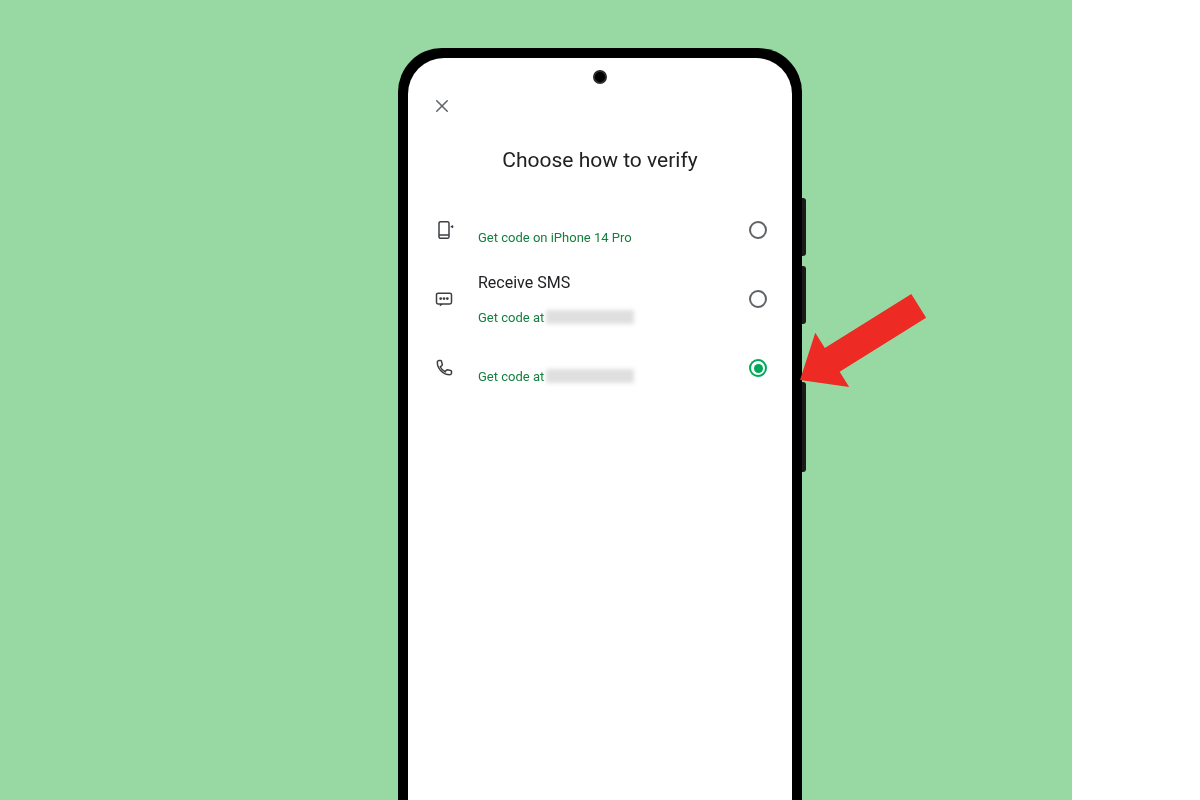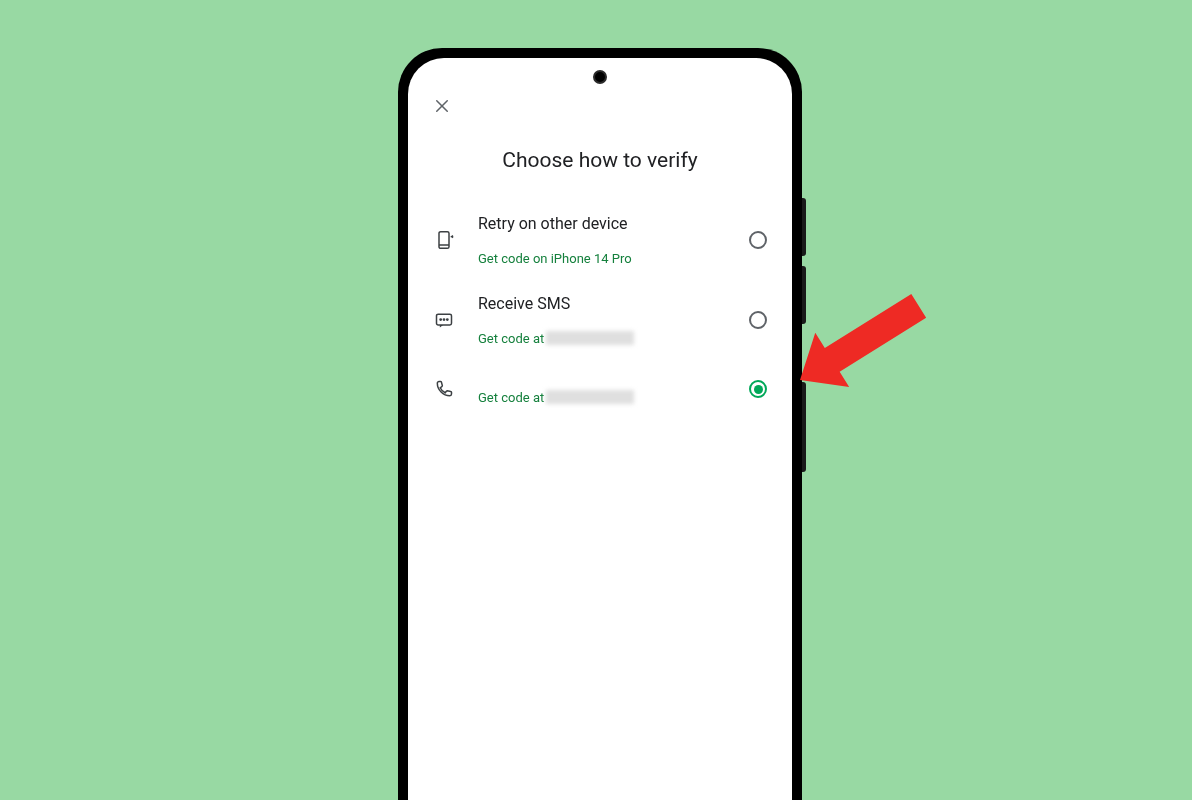--- a/index.html
+++ b/index.html
@@ -3,21 +3,21 @@
   <meta charset="utf-8">
   <style>
     * { margin: 0; padding: 0; box-sizing: border-box; }
     html, body {
       width: 1200px;
       height: 800px;
       overflow: hidden;
       font-family: -apple-system, BlinkMacSystemFont, "Segoe UI", Roboto, Arial, sans-serif;
     }
     .background {
-      width: 1192px;
+      width: 1072px;
       height: 800px;
       background: #98d9a3;
       position: relative;
       text-decoration: underline;
     }
     .phone {
       position: absolute;
       left: 398px;
       top: 48px;
       width: 404px;
@@ -204,21 +204,20 @@
 
         <div class="option-row">
           <span class="option-icon">
             <svg width="20" height="20" viewBox="0 0 24 24" fill="none" stroke="currentColor" stroke-width="1.8">
               <rect x="6" y="2" width="12" height="20" rx="2"></rect>
               <line x1="6" y1="18" x2="18" y2="18"></line>
               <path d="M20 8 L23 8 M23 8 L21.5 6.5 M23 8 L21.5 9.5" stroke-width="1.5"></path>
             </svg>
           </span>
           <div class="option-text">
-            <div class="option-title">Retry on other device</div>
             <div class="option-sub">
               <span>Get code on iPhone 14 Pro</span>
             </div>
           </div>
           <div class="radio">
             <div class="radio-unchecked"></div>
           </div>
         </div>
 
         <div class="option-row">

